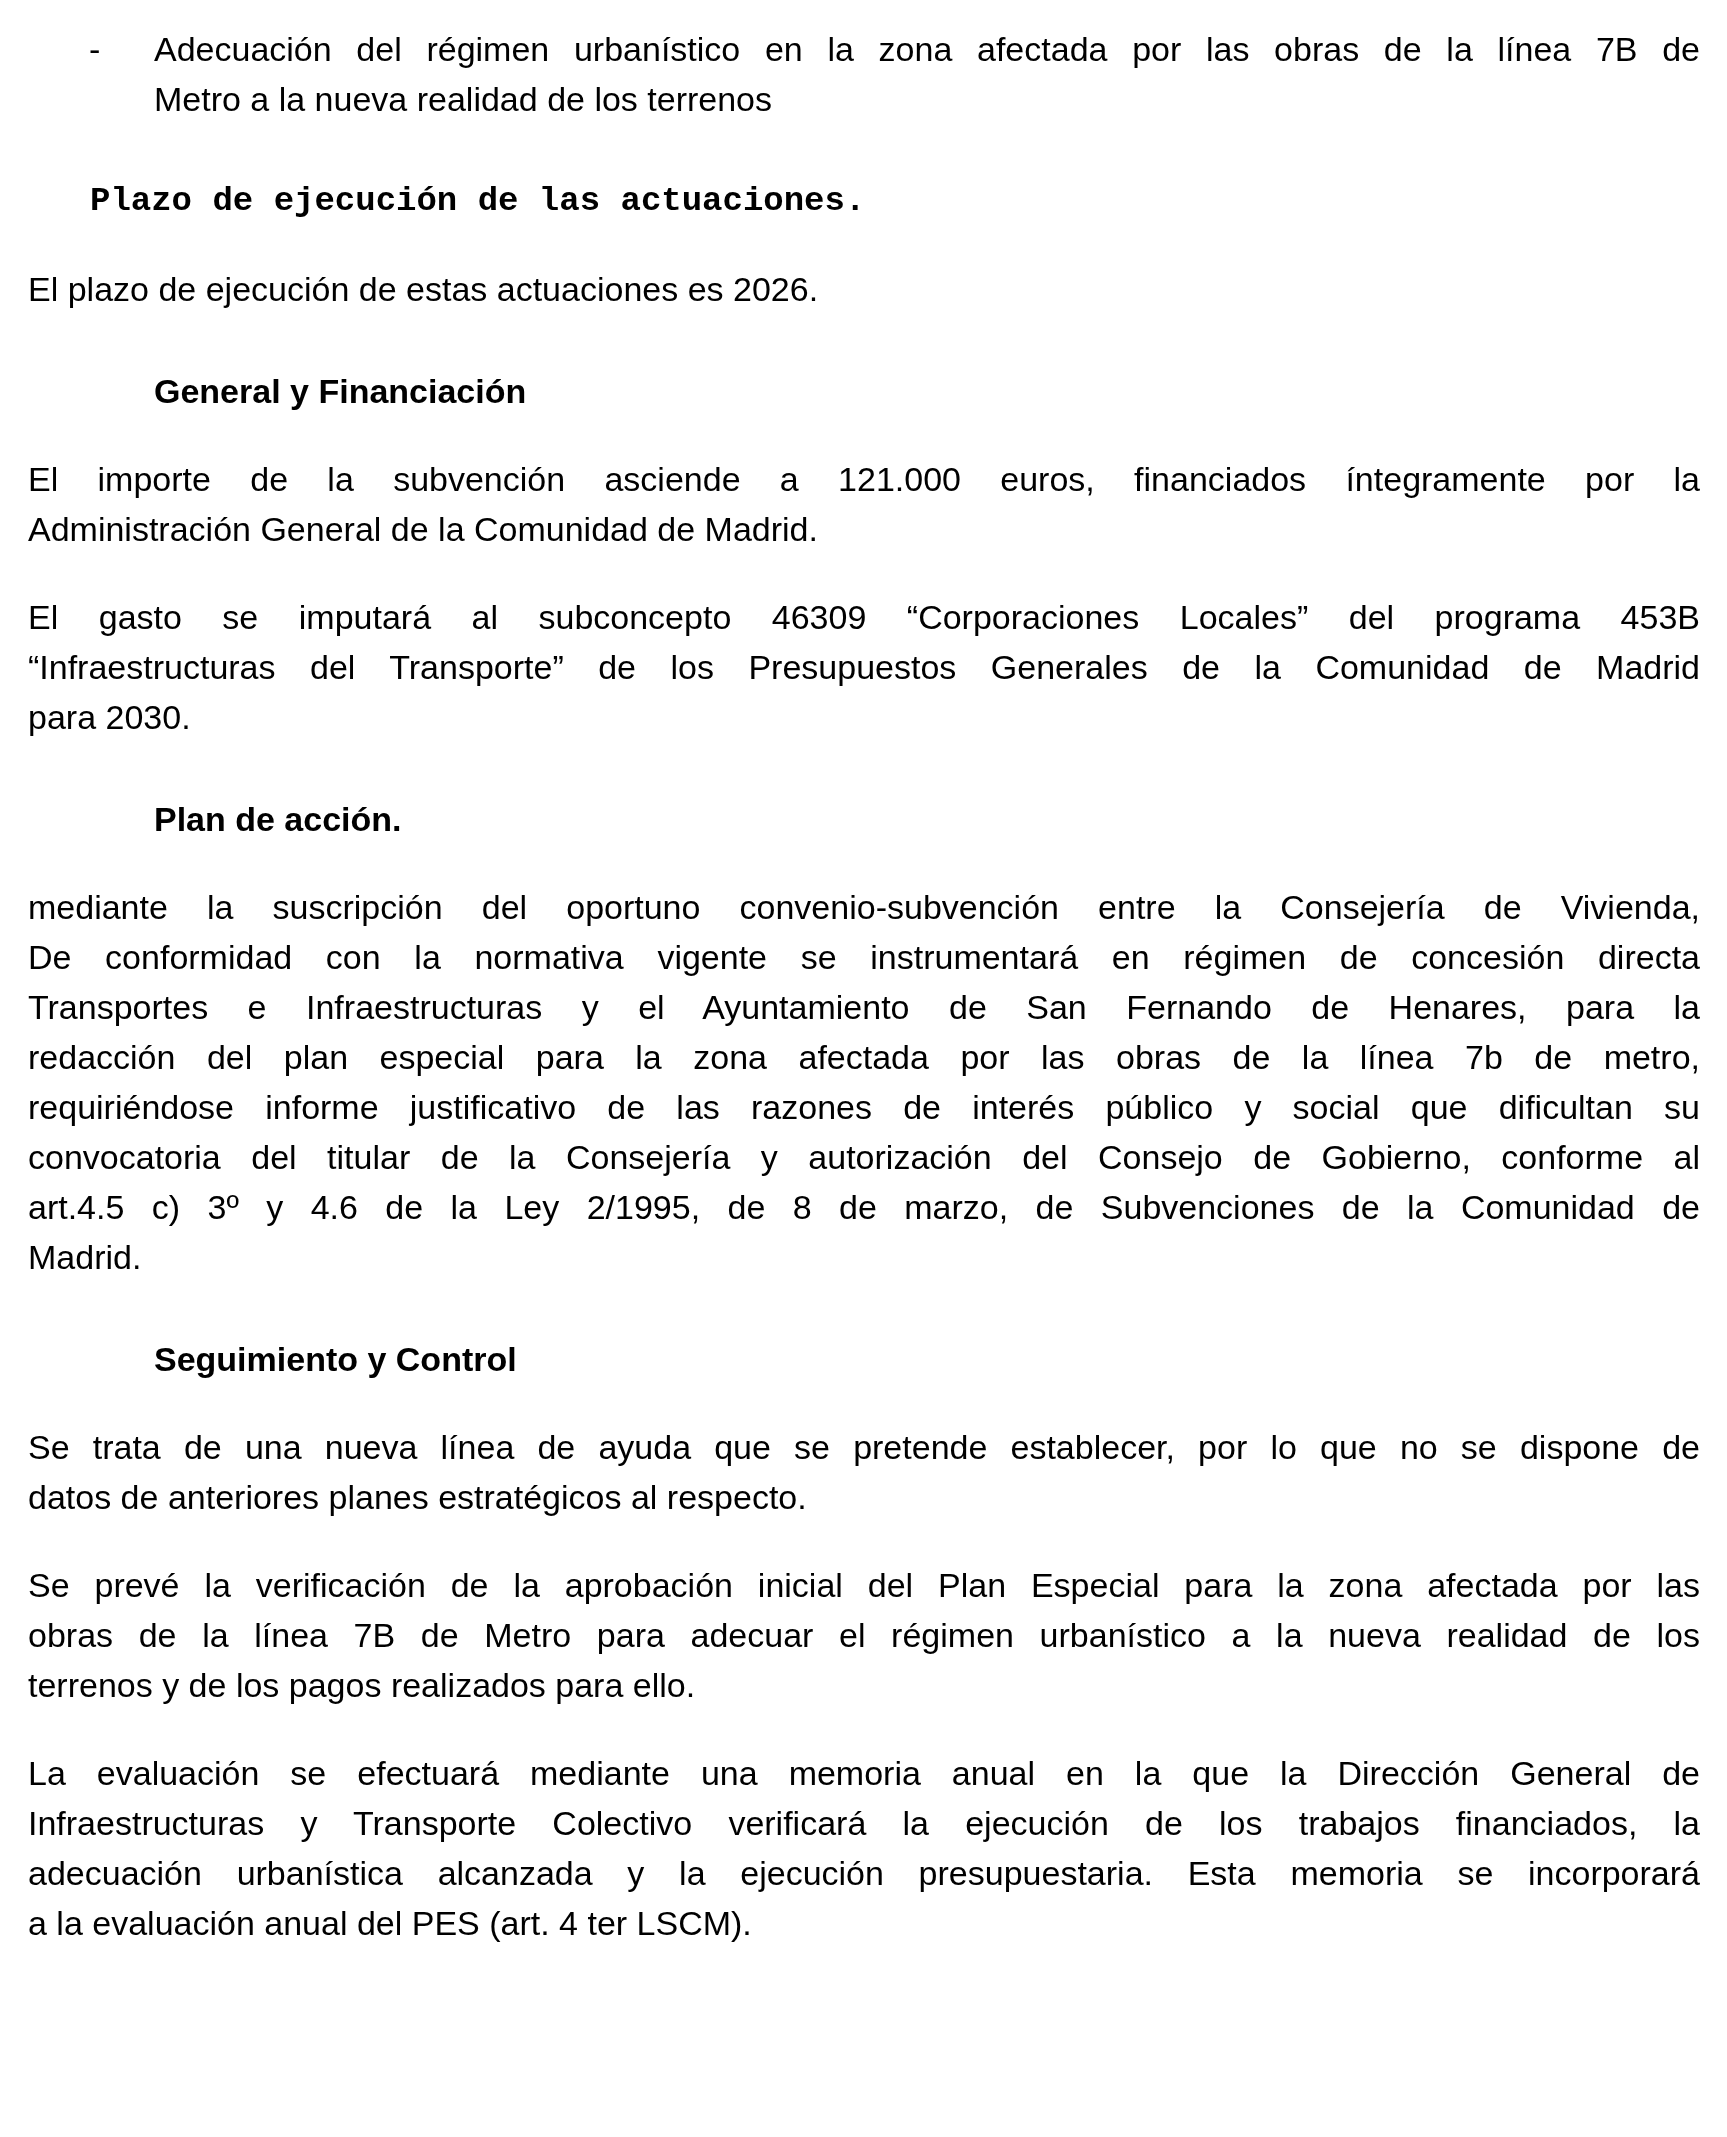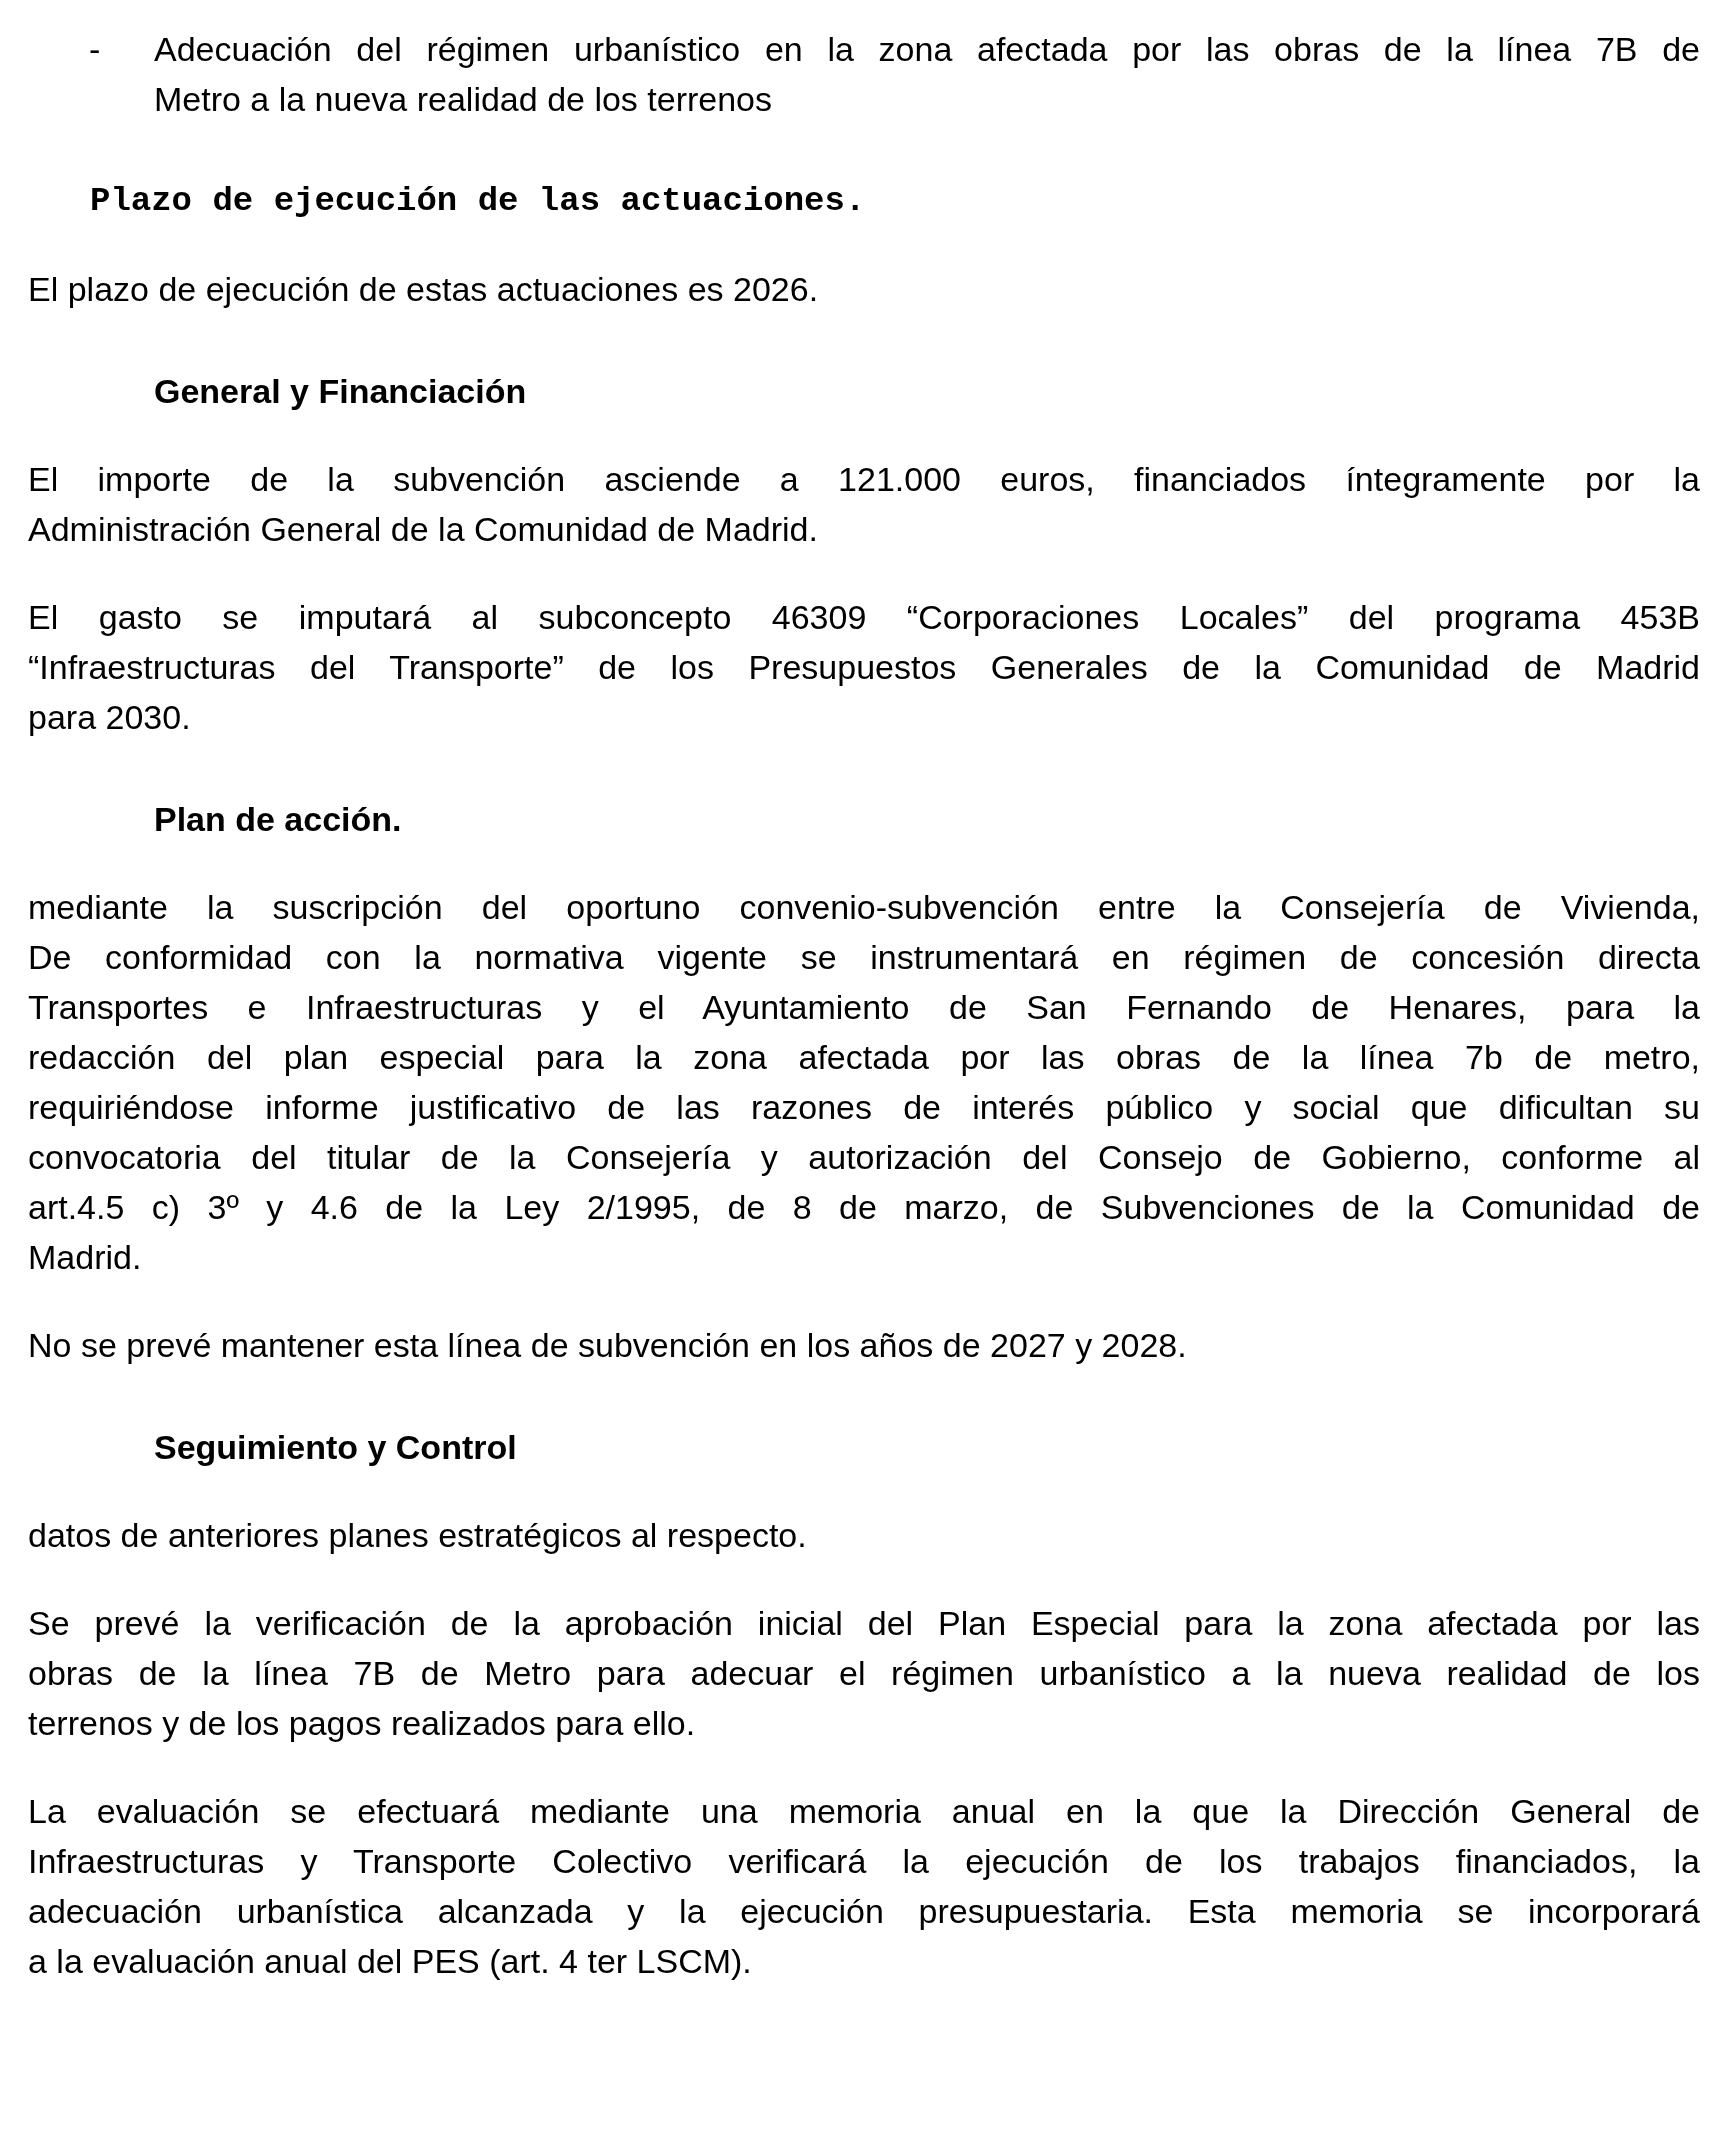--- a/index.html
+++ b/index.html
@@ -78,25 +78,23 @@
       <div class="block para">
         <div class="line just">mediante la suscripción del oportuno convenio-subvención entre la Consejería de Vivienda,</div>
         <div class="line just">De conformidad con la normativa vigente se instrumentará en régimen de concesión directa</div>
         <div class="line just">Transportes e Infraestructuras y el Ayuntamiento de San Fernando de Henares, para la</div>
         <div class="line just">redacción del plan especial para la zona afectada por las obras de la línea 7b de metro,</div>
         <div class="line just">requiriéndose informe justificativo de las razones de interés público y social que dificultan su</div>
         <div class="line just">convocatoria del titular de la Consejería y autorización del Consejo de Gobierno, conforme al</div>
         <div class="line just">art.4.5 c) 3º y 4.6 de la Ley 2/1995, de 8 de marzo, de Subvenciones de la Comunidad de</div>
         <div class="line">Madrid.</div>
       </div>
-      <div class="block para">
-        <div class="line">No se prevé mantener esta línea de subvención en los años de 2027 y 2028.</div>
-      </div>
       <div class="block heading h2">Seguimiento y Control</div>
       <div class="block para">
+        <div class="line just">Se trata de una nueva línea de ayuda que se pretende establecer, por lo que no se dispone de</div>
         <div class="line">datos de anteriores planes estratégicos al respecto.</div>
       </div>
       <div class="block para">
         <div class="line just">Se prevé la verificación de la aprobación inicial del Plan Especial para la zona afectada por las</div>
         <div class="line just">obras de la línea 7B de Metro para adecuar el régimen urbanístico a la nueva realidad de los</div>
         <div class="line">terrenos y de los pagos realizados para ello.</div>
       </div>
       <div class="block para">
         <div class="line just">La evaluación se efectuará mediante una memoria anual en la que la Dirección General de</div>
         <div class="line just">Infraestructuras y Transporte Colectivo verificará la ejecución de los trabajos financiados, la</div>

